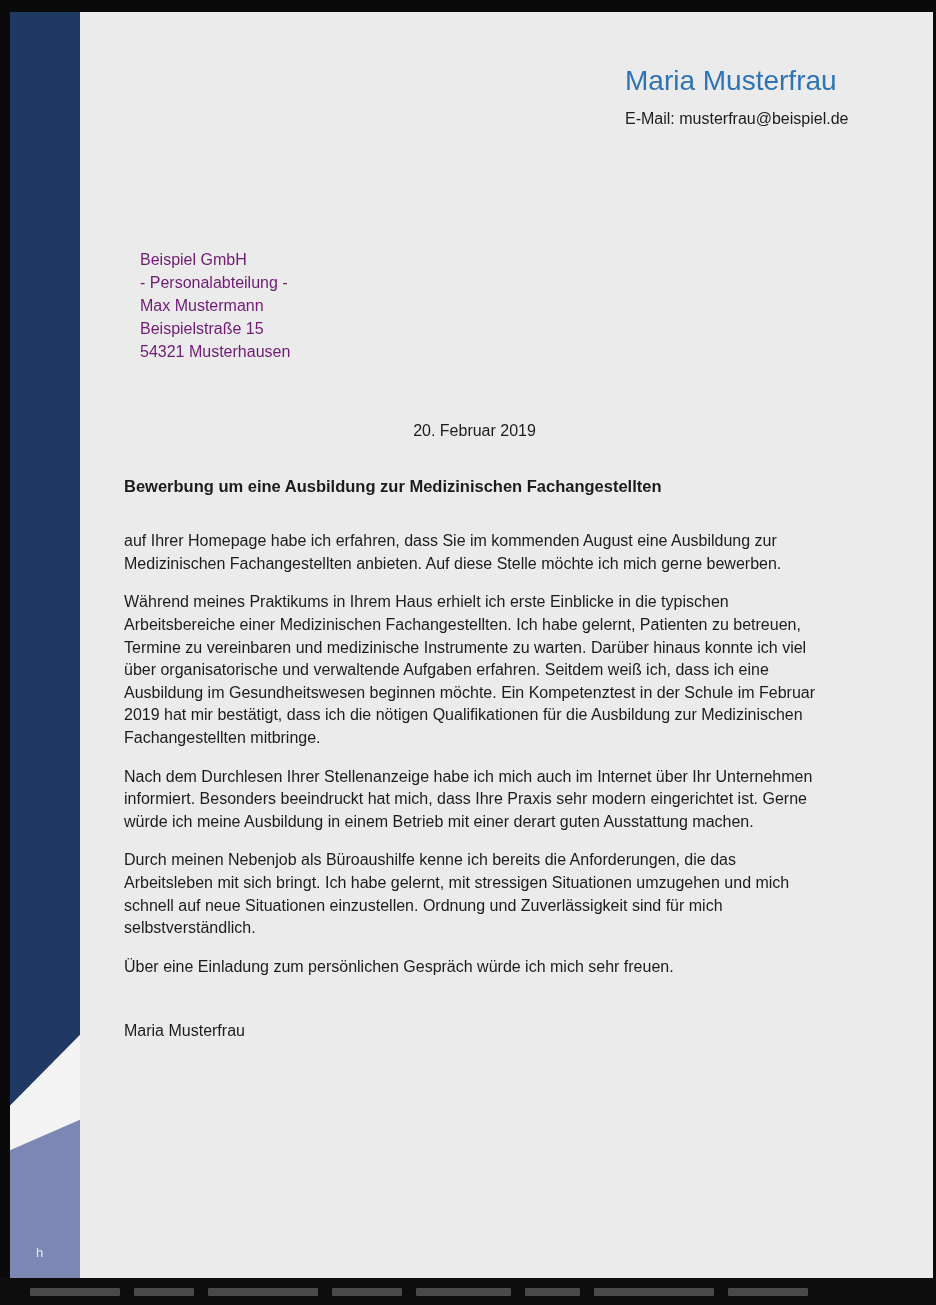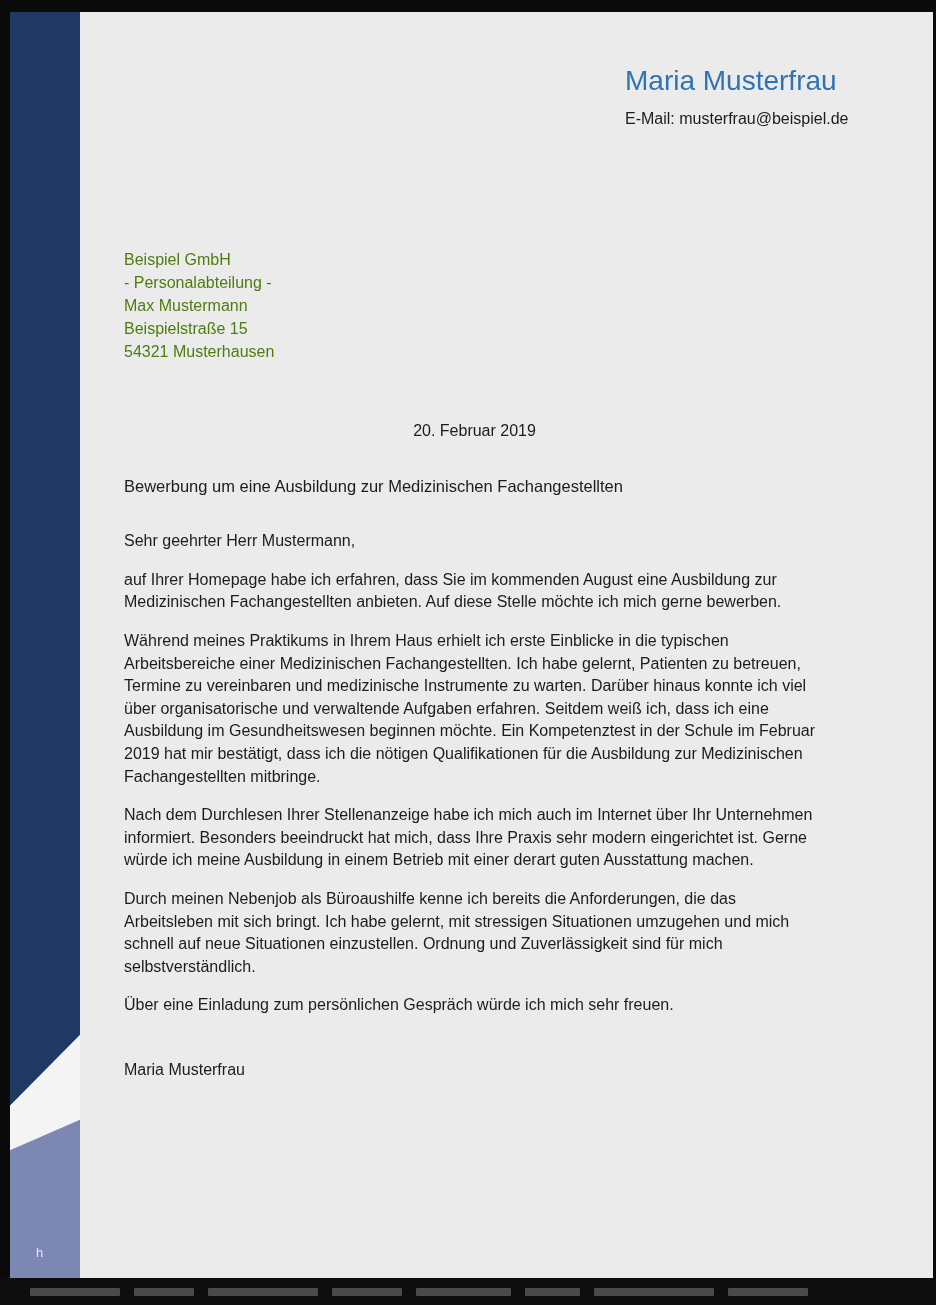--- a/index.html
+++ b/index.html
@@ -71,32 +71,32 @@
   .sender-name {
     font-size: 28px; line-height: 34px;
     color: #2e74b5;
     margin-bottom: 9px;
     white-space: nowrap;
   }
   .sender-line { font-size: 16px; line-height: 23px; white-space: nowrap; }
 
   
   .recipient {
-    position: absolute; left: 124px; top: 248px;
-    color: #4d7c0f;
+    position: absolute; left: 140px; top: 248px;
+    color: #701a75;
   }
   .recipient-line { font-size: 16px; line-height: 23px; }
 
   
   .letter {
     position: absolute; left: 124px; top: 420px; width: 701px;
     color: #1c1c1c; font-size: 16px; line-height: 22.6px;
   }
   .letter-date { text-align: center; margin-bottom: 32px; }
-  .letter-subject { font-weight: normal; font-size: 16.5px; margin-bottom: 33px; }
+  .letter-subject { font-weight: bold; font-size: 16.5px; margin-bottom: 33px; }
   .letter-salutation { margin-bottom: 16px; }
   .letter p { margin-bottom: 16px; }
   .letter-signature { margin-top: 42px; }
 </style>
 </head>
 <body>
 
 <div class="page">
 
   <div class="stripe-wrap">
@@ -119,21 +119,20 @@
     <div class="recipient-line">Beispiel GmbH</div>
     <div class="recipient-line">- Personalabteilung -</div>
     <div class="recipient-line">Max Mustermann</div>
     <div class="recipient-line">Beispielstraße 15</div>
     <div class="recipient-line">54321 Musterhausen</div>
   </div>
 
   <div class="letter">
     <div class="letter-date">20. Februar 2019</div>
     <div class="letter-subject">Bewerbung um eine Ausbildung zur Medizinischen Fachangestellten</div>
-    <div class="letter-salutation">Sehr geehrter Herr Mustermann,</div>
     <p>auf Ihrer Homepage habe ich erfahren, dass Sie im kommenden August eine Ausbildung zur Medizinischen Fachangestellten anbieten. Auf diese Stelle möchte ich mich gerne bewerben.</p>
     <p>Während meines Praktikums in Ihrem Haus erhielt ich erste Einblicke in die typischen Arbeitsbereiche einer Medizinischen Fachangestellten. Ich habe gelernt, Patienten zu betreuen, Termine zu vereinbaren und medizinische Instrumente zu warten. Darüber hinaus konnte ich viel über organisatorische und verwaltende Aufgaben erfahren. Seitdem weiß ich, dass ich eine Ausbildung im Gesundheitswesen beginnen möchte. Ein Kompetenztest in der Schule im Februar 2019 hat mir bestätigt, dass ich die nötigen Qualifikationen für die Ausbildung zur Medizinischen Fachangestellten mitbringe.</p>
     <p>Nach dem Durchlesen Ihrer Stellenanzeige habe ich mich auch im Internet über Ihr Unternehmen informiert. Besonders beeindruckt hat mich, dass Ihre Praxis sehr modern eingerichtet ist. Gerne würde ich meine Ausbildung in einem Betrieb mit einer derart guten Ausstattung machen.</p>
     <p>Durch meinen Nebenjob als Büroaushilfe kenne ich bereits die Anforderungen, die das Arbeitsleben mit sich bringt. Ich habe gelernt, mit stressigen Situationen umzugehen und mich schnell auf neue Situationen einzustellen. Ordnung und Zuverlässigkeit sind für mich selbstverständlich.</p>
     <p>Über eine Einladung zum persönlichen Gespräch würde ich mich sehr freuen.</p>
     <div class="letter-signature">Maria Musterfrau</div>
   </div>
 
   <div class="footer-bar">
     <div class="footer-seg s1"></div>

